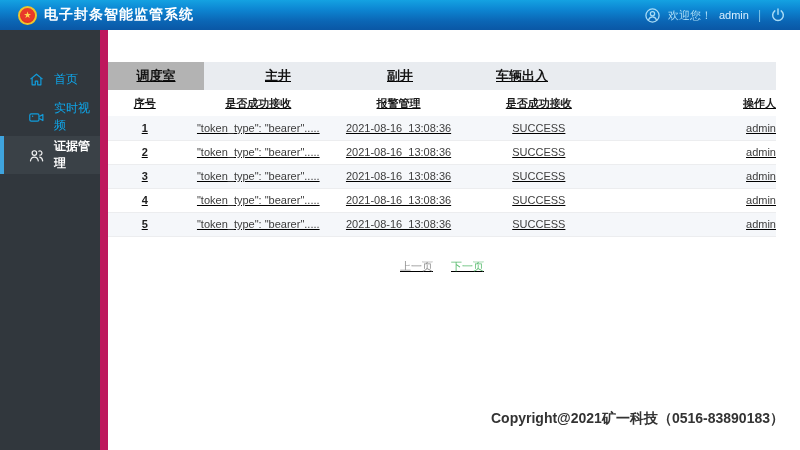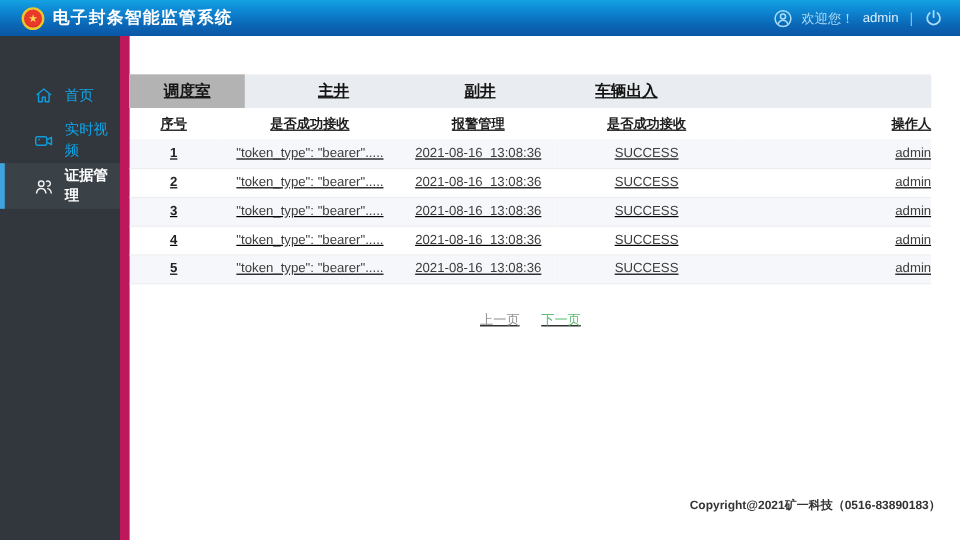--- a/index.html
+++ b/index.html
@@ -74,21 +74,21 @@
   td.c-time { white-space:pre; }
 
   
   .pager { margin-top:22px; text-align:center; font-size:11px; }
   .pager .prev { color:#919191; margin-right:18px; cursor:pointer; }
   .pager .next { color:#5dbd72; cursor:pointer;margin-top:17px; }
 
   
   .copyright {
     position:absolute; right:16px; bottom:22px;
-    font-size:10px; font-weight:bold; color:#333;
+    font-size:14px; font-weight:bold; color:#333;
   }
 </style>
 </head>
 <body>
 
 <div class="app">
 
   <div class="hdr">
     <div class="hdr-left">
       <span class="logo">★</span>

